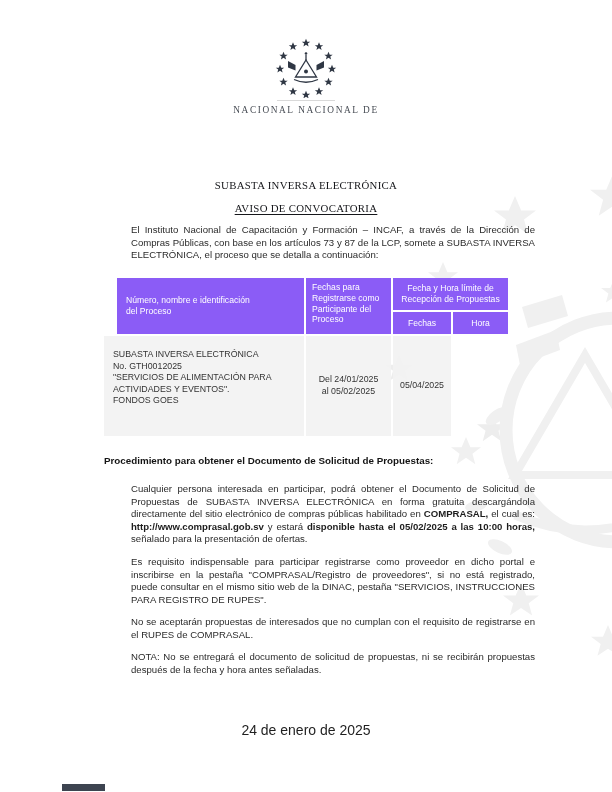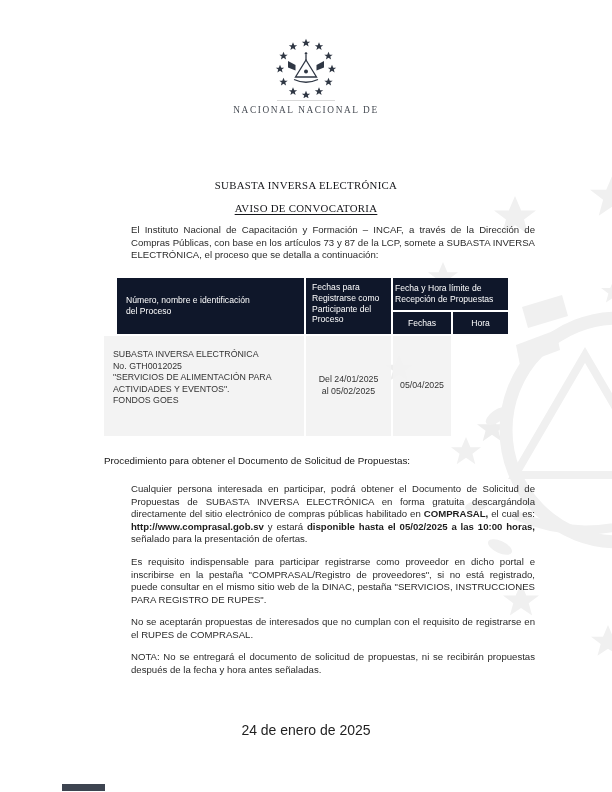--- a/index.html
+++ b/index.html
@@ -26,31 +26,31 @@
   
   .para{position:absolute;left:104px;width:404px;text-align:justify;
         font-size:9.6px;line-height:12.6px;color:#2b2b2b;margin-left:27px;}
   .p1{top:224px;}
   .p2{top:483px;}
   .p3{top:556px;}
   .p4{top:616px;}
   .p5{top:651px;}
   .para b{color:#1d1d1d;}
   .proc-heading{position:absolute;left:104px;top:455px;width:404px;
-        font-size:9.8px;font-weight:normal;color:#141414;}
+        font-size:9.8px;font-weight:bold;color:#141414;}
 
   
   .ptable{position:absolute;left:104px;top:278px;width:404px;
           display:grid;grid-template-columns:200px 85px 58px 55px;
           grid-template-rows:32px 22px 100px;gap:2px;}
-  .hcell{background:#0f172a;color:#ffffff;font-size:8.6px;line-height:10.8px;}
+  .hcell{background:#8b5cf6;color:#ffffff;font-size:8.6px;line-height:10.8px;}
   .h-process{grid-column:1;grid-row:1/3;display:flex;align-items:center;padding-left:9px;padding-right:8px;margin-left:13px;}
   .h-reg{grid-column:2;grid-row:1/3;padding:4px 4px 0 6px;}
   .h-deadline{grid-column:3/5;grid-row:1;display:flex;align-items:center;justify-content:center;
-              text-align:left;padding:16px 2px;}
+              text-align:center;padding:16px 2px;}
   .h-fecha{grid-column:3;grid-row:2;display:flex;align-items:center;justify-content:center;}
   .h-hora{grid-column:4;grid-row:2;display:flex;align-items:center;justify-content:center;}
   .bcell{background:rgba(242,242,242,0.9);font-size:8.8px;line-height:11.6px;color:#333333;}
   .b-process{grid-column:1;grid-row:3;padding:13px 6px 0 9px;white-space:pre-line;}
   .b-reg{grid-column:2;grid-row:3;display:flex;align-items:center;justify-content:center;
          text-align:center;white-space:pre-line;}
   .b-fecha{grid-column:3;grid-row:3;display:flex;align-items:center;justify-content:center;}
   .b-hora{grid-column:4;grid-row:3;display:flex;align-items:center;justify-content:center;}
   .pre{white-space:pre-line;}
 

